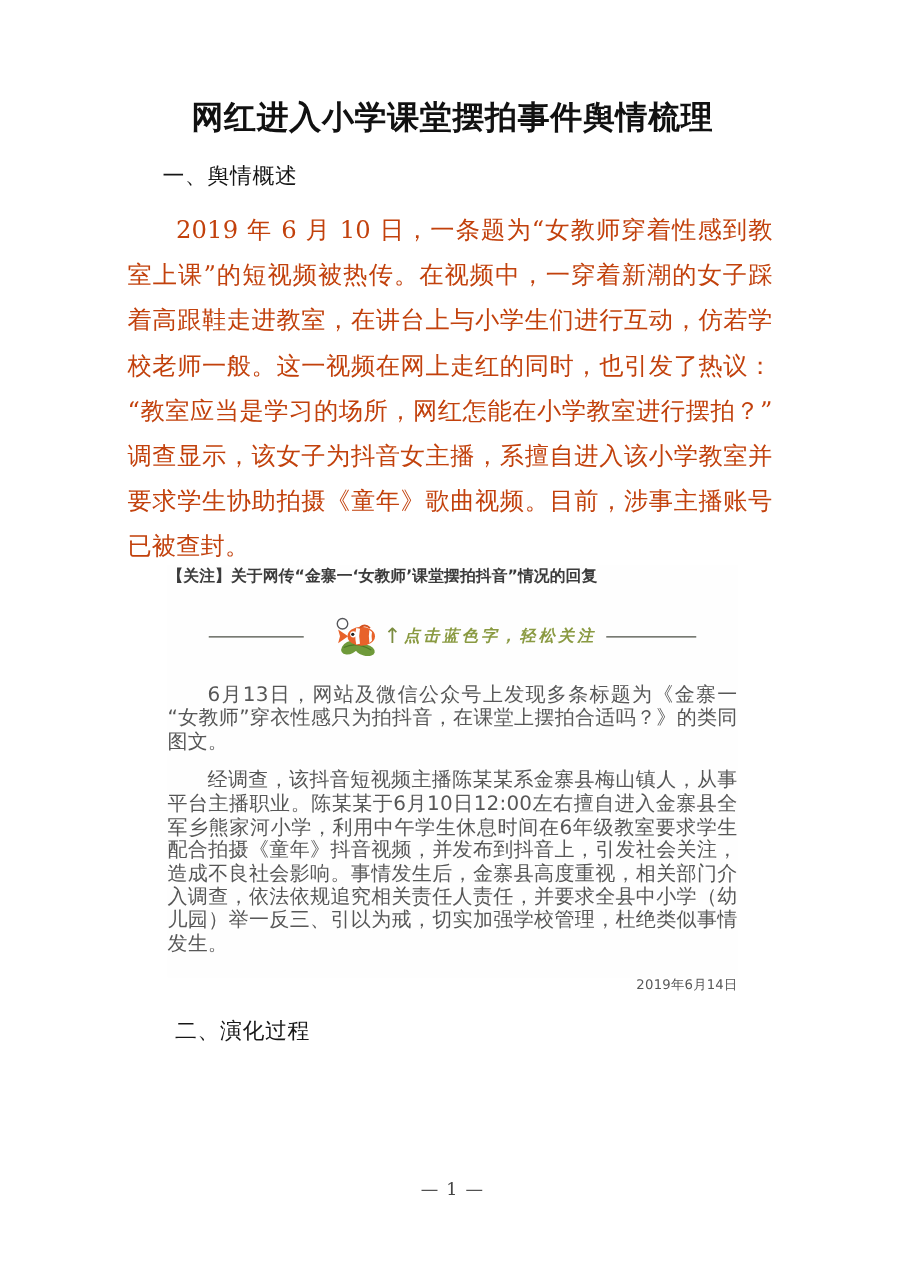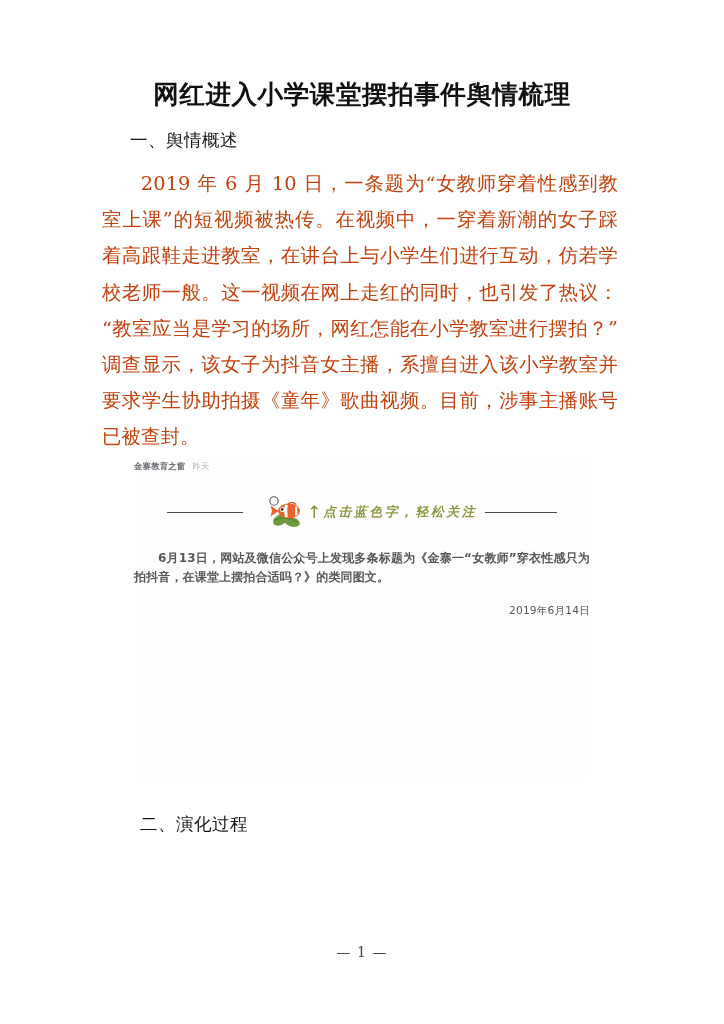--- a/index.html
+++ b/index.html
@@ -146,28 +146,27 @@
     font-style: italic;
     color: #8a9a42;
     letter-spacing: 2.6px;
     white-space: nowrap;
     flex: 0 0 auto;
   }
 
   
   .embed-para {
     font-family: "DejaVu Sans", "Liberation Sans", sans-serif;
-    font-size: 12px;
+    font-size: 16px;
     line-height: 18.6px;
     color: #575757;
     text-align: justify;
     text-justify: inter-character;
     text-indent: 2em;
     letter-spacing: 0.15px;
-    font-weight: bold;
   }
   .embed-para.p1 { margin-top: 17px; }
   .embed-para.p2 { margin-top: 13px; }
 
   .embed-sign {
     margin-top: 15px;
     text-align: right;
     font-family: "DejaVu Sans", "Liberation Sans", sans-serif;
     font-size: 10.6px;
     line-height: 18.6px;
@@ -194,24 +193,22 @@
 <div class="page">
 
   <div class="doc-title">网红进入小学课堂摆拍事件舆情梳理</div>
 
   <div class="section-heading h-one">一、舆情概述</div>
 
   <div class="body-para">2019 年 6 月 10 日，一条题为“女教师穿着性感到教室上课”的短视频被热传。在视频中，一穿着新潮的女子踩着高跟鞋走进教室，在讲台上与小学生们进行互动，仿若学校老师一般。这一视频在网上走红的同时，也引发了热议：“教室应当是学习的场所，网红怎能在小学教室进行摆拍？”调查显示，该女子为抖音女主播，系擅自进入该小学教室并要求学生协助拍摄《童年》歌曲视频。目前，涉事主播账号已被查封。</div>
 
   <div class="embed">
 
-
-    <div class="embed-byline">
-      <span class="account">金寨教育之窗</span><span class="time">昨天</span>
-    </div>
+    <div class="embed-title">【关注】关于网传“金寨一‘女教师’课堂摆拍抖音”情况的回复</div>
+
 
     <div class="embed-banner">
       <span class="rule left"></span>
 
       <span class="fish-wrap">
         <svg width="40" height="34" viewBox="0 0 40 34" xmlns="http://www.w3.org/2000/svg">
 
           <circle cx="7" cy="6" r="4.2" fill="none" stroke="#55565a" stroke-width="1.1"></circle>
 
           <ellipse cx="13" cy="25" rx="7.5" ry="5" fill="#6f9a3a" transform="rotate(-28 13 25)"></ellipse>
@@ -234,20 +231,21 @@
 
       <span class="banner-arrow">↑</span>
 
       <span class="banner-text">点击蓝色字，轻松关注</span>
 
       <span class="rule right"></span>
     </div>
 
     <div class="embed-para p1">6月13日，网站及微信公众号上发现多条标题为《金寨一“女教师”穿衣性感只为拍抖音，在课堂上摆拍合适吗？》的类同图文。</div>
 
+    <div class="embed-para p2">经调查，该抖音短视频主播陈某某系金寨县梅山镇人，从事平台主播职业。陈某某于6月10日12:00左右擅自进入金寨县全军乡熊家河小学，利用中午学生休息时间在6年级教室要求学生配合拍摄《童年》抖音视频，并发布到抖音上，引发社会关注，造成不良社会影响。事情发生后，金寨县高度重视，相关部门介入调查，依法依规追究相关责任人责任，并要求全县中小学（幼儿园）举一反三、引以为戒，切实加强学校管理，杜绝类似事情发生。</div>
 
     <div class="embed-sign">
       <div>2019年6月14日</div>
     </div>
 
   </div>
 
   <div class="section-heading h-two">二、演化过程</div>
 
   <div class="page-number">— 1 —</div>

